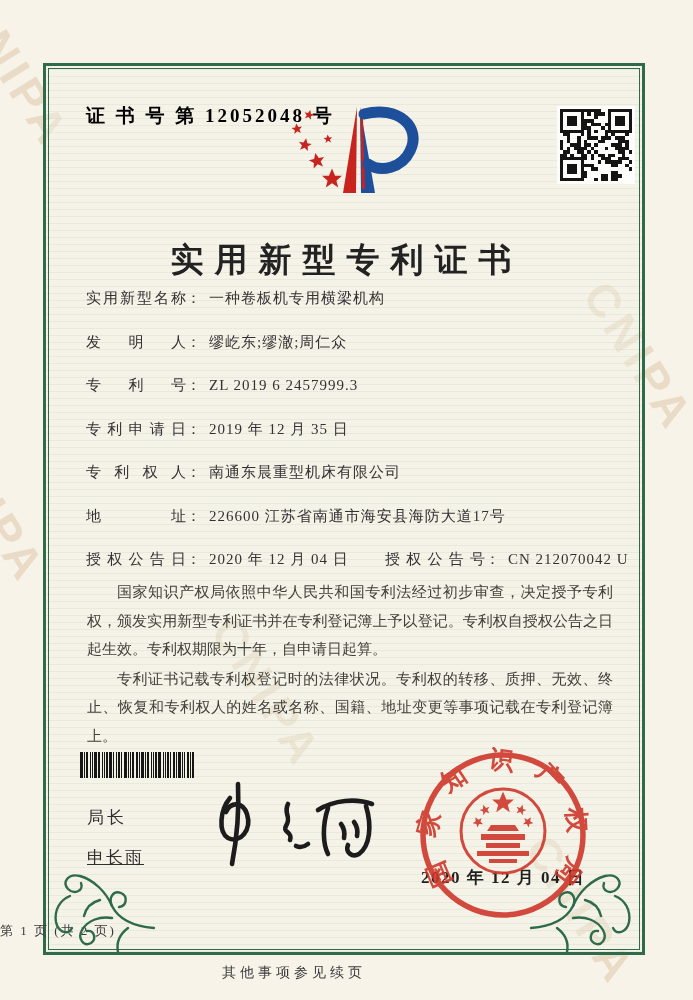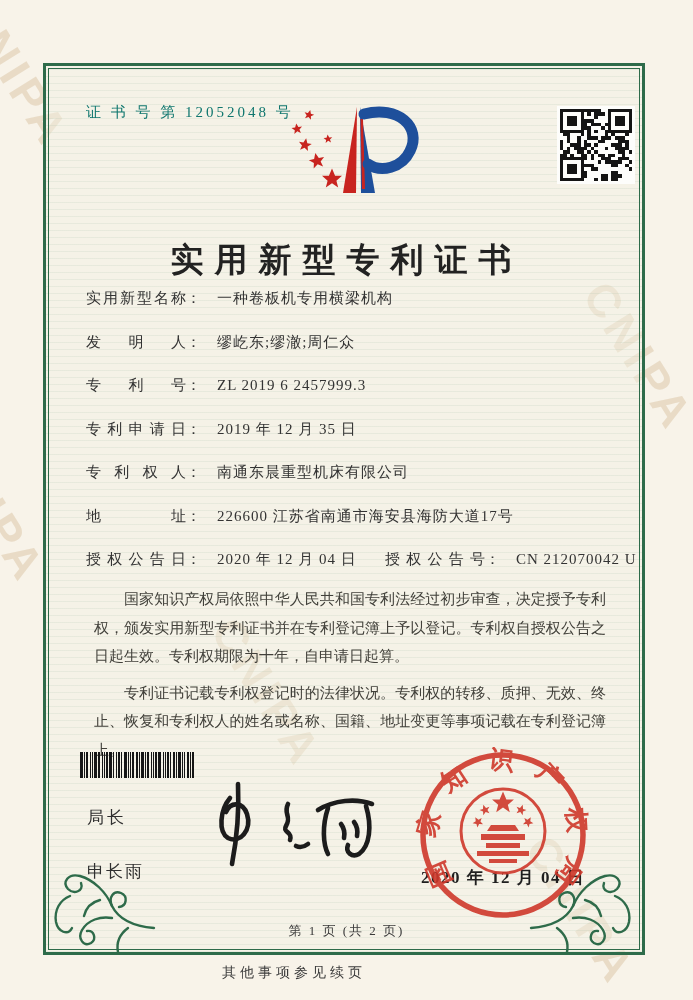--- a/index.html
+++ b/index.html
@@ -29,21 +29,21 @@
     position:absolute;left:2px;top:2px;right:2px;bottom:2px;
     border:1px solid #2e6b4a;pointer-events:none;
   }
   .corner-flourish{position:absolute;z-index:3;width:118px;height:92px;}
   .corner-flourish.br{left:527px;top:866px;}
   .corner-flourish.bl{left:40px;top:866px;transform:scaleX(-1);}
   .content{position:absolute;z-index:2;left:0;top:0;width:693px;height:1000px;}
 
   .cert-number{
     position:absolute;left:86px;top:103px;
-    font-size:15px;letter-spacing:3px;color:#0f766e;
+    font-size:19px;letter-spacing:3px;color:#000000;font-weight:bold;
   }
   .logo{position:absolute;left:276px;top:99px;width:152px;height:102px;}
   .qr{
     position:absolute;left:557px;top:106px;width:78px;height:78px;
     background:#fdfdfb;display:grid;
     grid-template-columns:repeat(21,1fr);grid-template-rows:repeat(21,1fr);
     padding:3px;box-sizing:border-box;
   }
   .qr i{display:block;}
   .qr i.on{background:#141414;}
@@ -53,39 +53,39 @@
     font-size:33px;font-weight:bold;letter-spacing:11px;color:#222;margin-top:39px;
   }
 
   .fields{position:absolute;left:86px;top:290px;width:530px;font-size:15px;color:#333;}
   .field-row{margin-bottom:27.5px;line-height:16px;white-space:nowrap;position:relative;}
   .justify-label{
     display:inline-flex;justify-content:space-between;
     width:100px;vertical-align:top;
   }
   .colon{margin-right:8px;}
-  .field-value{letter-spacing:1px;margin-left:8px;}
+  .field-value{letter-spacing:1px;}
   .pair-right{position:absolute;left:299px;top:0;}
 
   .body-text{
     position:absolute;left:86px;top:577px;width:528px;
     font-size:15px;line-height:28.5px;color:#41403a;
     text-align:justify;
   }
-  .body-text p{margin:8px;text-indent:2em;}
+  .body-text p{margin:1px;text-indent:2em;}
 
   .barcode{position:absolute;left:80px;top:752px;width:192px;height:26px;}
 
   .director{position:absolute;left:87px;top:806px;font-size:17px;color:#2f2f2f;letter-spacing:3px;}
-  .director .name{margin-top:31px;letter-spacing:2px;}
+  .director .name{margin-top:17px;letter-spacing:2px;text-decoration:underline;}
   .signature{position:absolute;left:196px;top:776px;width:186px;height:98px;}
   .seal{position:absolute;left:415px;top:747px;width:176px;height:176px;}
 
   .page-footer{
-    position:absolute;left:0;top:922px;width:693px;text-align:center;
+    position:absolute;left:0;top:922px;width:693px;text-align:left;
     font-size:13px;letter-spacing:2px;color:#3b3b3b;
   }
   .continuation{
     position:absolute;left:0;top:964px;width:588px;text-align:center;
     font-size:14px;letter-spacing:4px;color:#3b3b3b;
   }
 </style>
 </head>
 <body>
 

